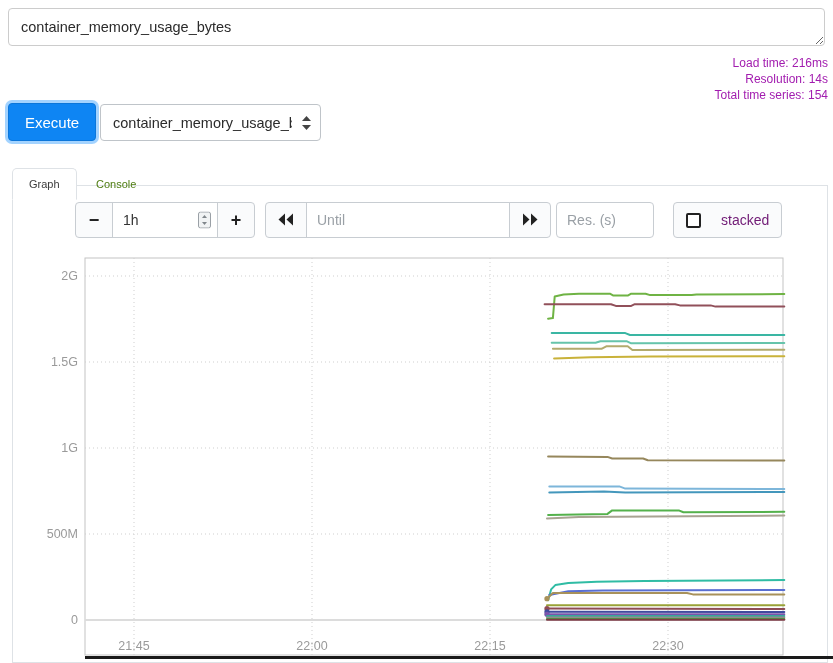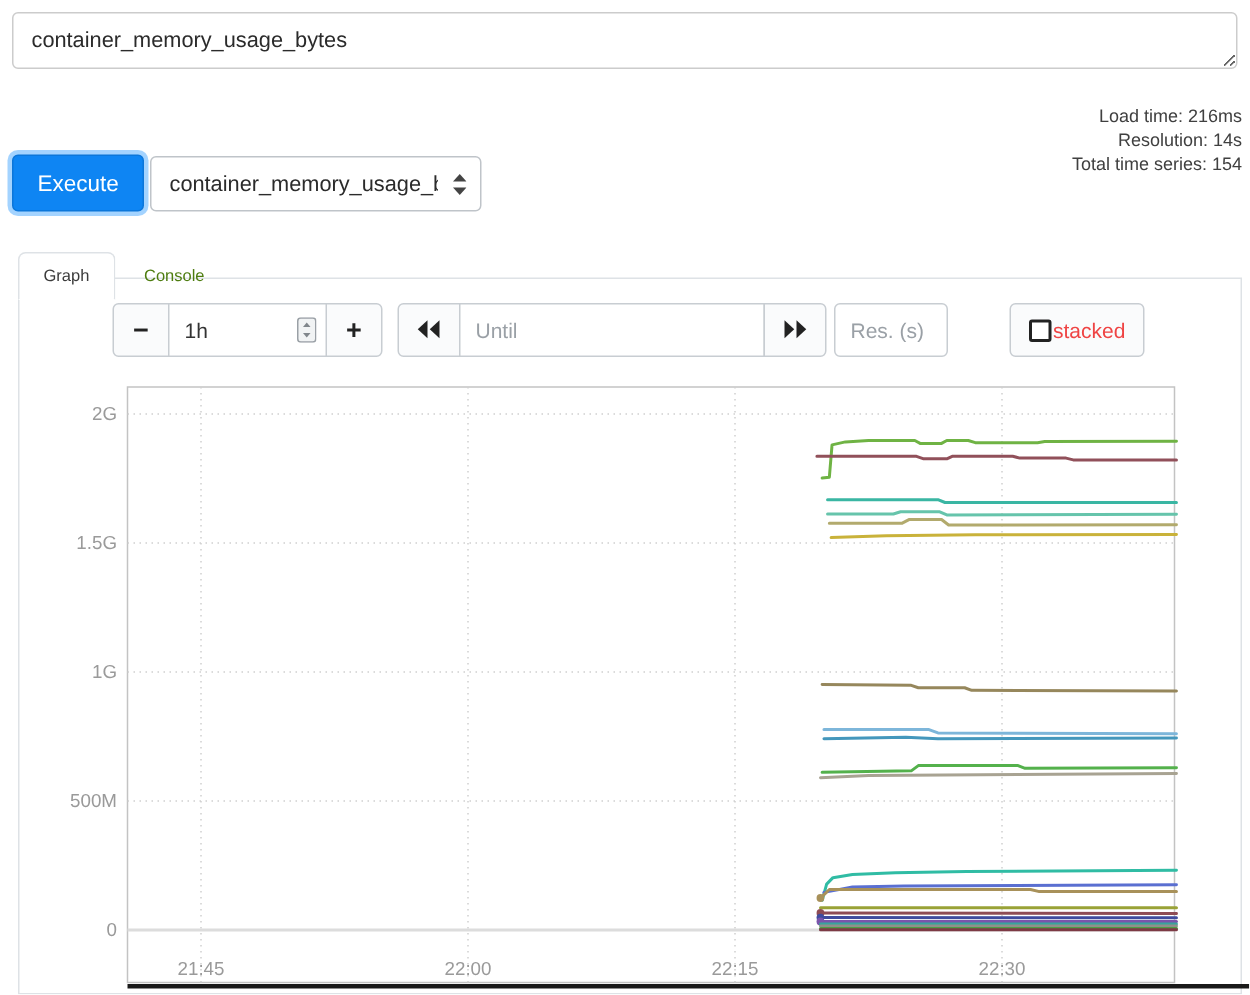--- a/index.html
+++ b/index.html
@@ -5,21 +5,21 @@
   html,body{margin:0;padding:0;background:#fff;}
   body{font-family:"Liberation Sans","DejaVu Sans",sans-serif;color:#212529;}
   #page{position:relative;width:833px;height:663px;overflow:hidden;background:#fff;}
 
   
   .query-area{position:absolute;left:8px;top:8px;width:817px;height:38px;box-sizing:border-box;
     border:1px solid #ccc;border-radius:4px;padding:9px 12px;font-size:14.5px;color:#2b2b2b;
     font-family:"Liberation Sans",sans-serif;resize:vertical;outline:none;line-height:18px;}
 
   
-  .stats{position:absolute;right:5px;top:55px;text-align:right;font-size:12px;line-height:16px;color:#404040;margin-top:14px;}
+  .stats{position:absolute;right:5px;top:55px;text-align:right;font-size:12px;line-height:16px;color:#a21caf;}
 
   
   .execute-btn{position:absolute;left:8px;top:103px;height:38px;padding:0 16px;background:#0e85f3;
     border:1px solid #0b76da;border-radius:4px;color:#ffffff;font-size:15px;cursor:pointer;
     box-shadow:0 0 0 3px rgba(24,144,255,.4);font-family:"Liberation Sans",sans-serif;}
   .metric-select{position:absolute;left:100px;top:104px;width:221px;height:37px;box-sizing:border-box;
     border:1px solid #bfc4c9;border-radius:4px;background:#fff;display:flex;align-items:center;
     padding:0 28px 0 12px;font-size:14.5px;color:#2b2b2b;cursor:pointer;}
   .metric-select .val{overflow:hidden;white-space:nowrap;flex:1;}
   .metric-select .caret{position:absolute;right:9px;top:50%;transform:translateY(-50%);line-height:0;}
@@ -46,25 +46,25 @@
   .ctl-btn.sq{width:38px;}
   .ctl-btn.ar{width:42px;}
   .grp .ctl-btn:first-child{border-radius:4px 0 0 4px;}
   .grp .ctl-btn:last-child{border-radius:0 4px 4px 0;margin-left:-1px;}
   .ctl-input-wrap{position:relative;margin-left:-1px;}
   .ctl-input{height:36px;box-sizing:border-box;border:1px solid #c8cdd2;padding:0 10px;font-size:14px;
     color:#333;font-family:"Liberation Sans",sans-serif;outline:none;}
   .range-input{width:106px;padding-right:44px;}
   .until-input{width:204px;margin-left:-1px;}
   .spin-icon{position:absolute;right:7px;top:50%;transform:translateY(-50%);line-height:0;}
-  .res-input{position:absolute;left:543px;top:16px;width:76px;border-radius:4px;}
+  .res-input{position:absolute;left:543px;top:16px;width:98px;border-radius:4px;}
   .ctl-input::placeholder{color:#9aa0a6;}
   .stacked-btn{position:absolute;left:660px;top:16px;height:36px;box-sizing:border-box;
     background:#fafbfc;border:1px solid #c8cdd2;border-radius:4px;display:flex;align-items:center;
-    gap:1px;padding:0 12px;font-size:14px;color:#ef4444;cursor:pointer;font-family:"Liberation Sans",sans-serif;}
+    gap:20px;padding:0 12px;font-size:14px;color:#701a75;cursor:pointer;font-family:"Liberation Sans",sans-serif;}
   .chk-square{width:11px;height:11px;border:2px solid #222;border-radius:2px;background:#fff;}
 
   
   #chart-svg{position:absolute;left:0;top:250px;z-index:2;}
 </style>
 </head>
 <body>
 
 <div id="page">
 

